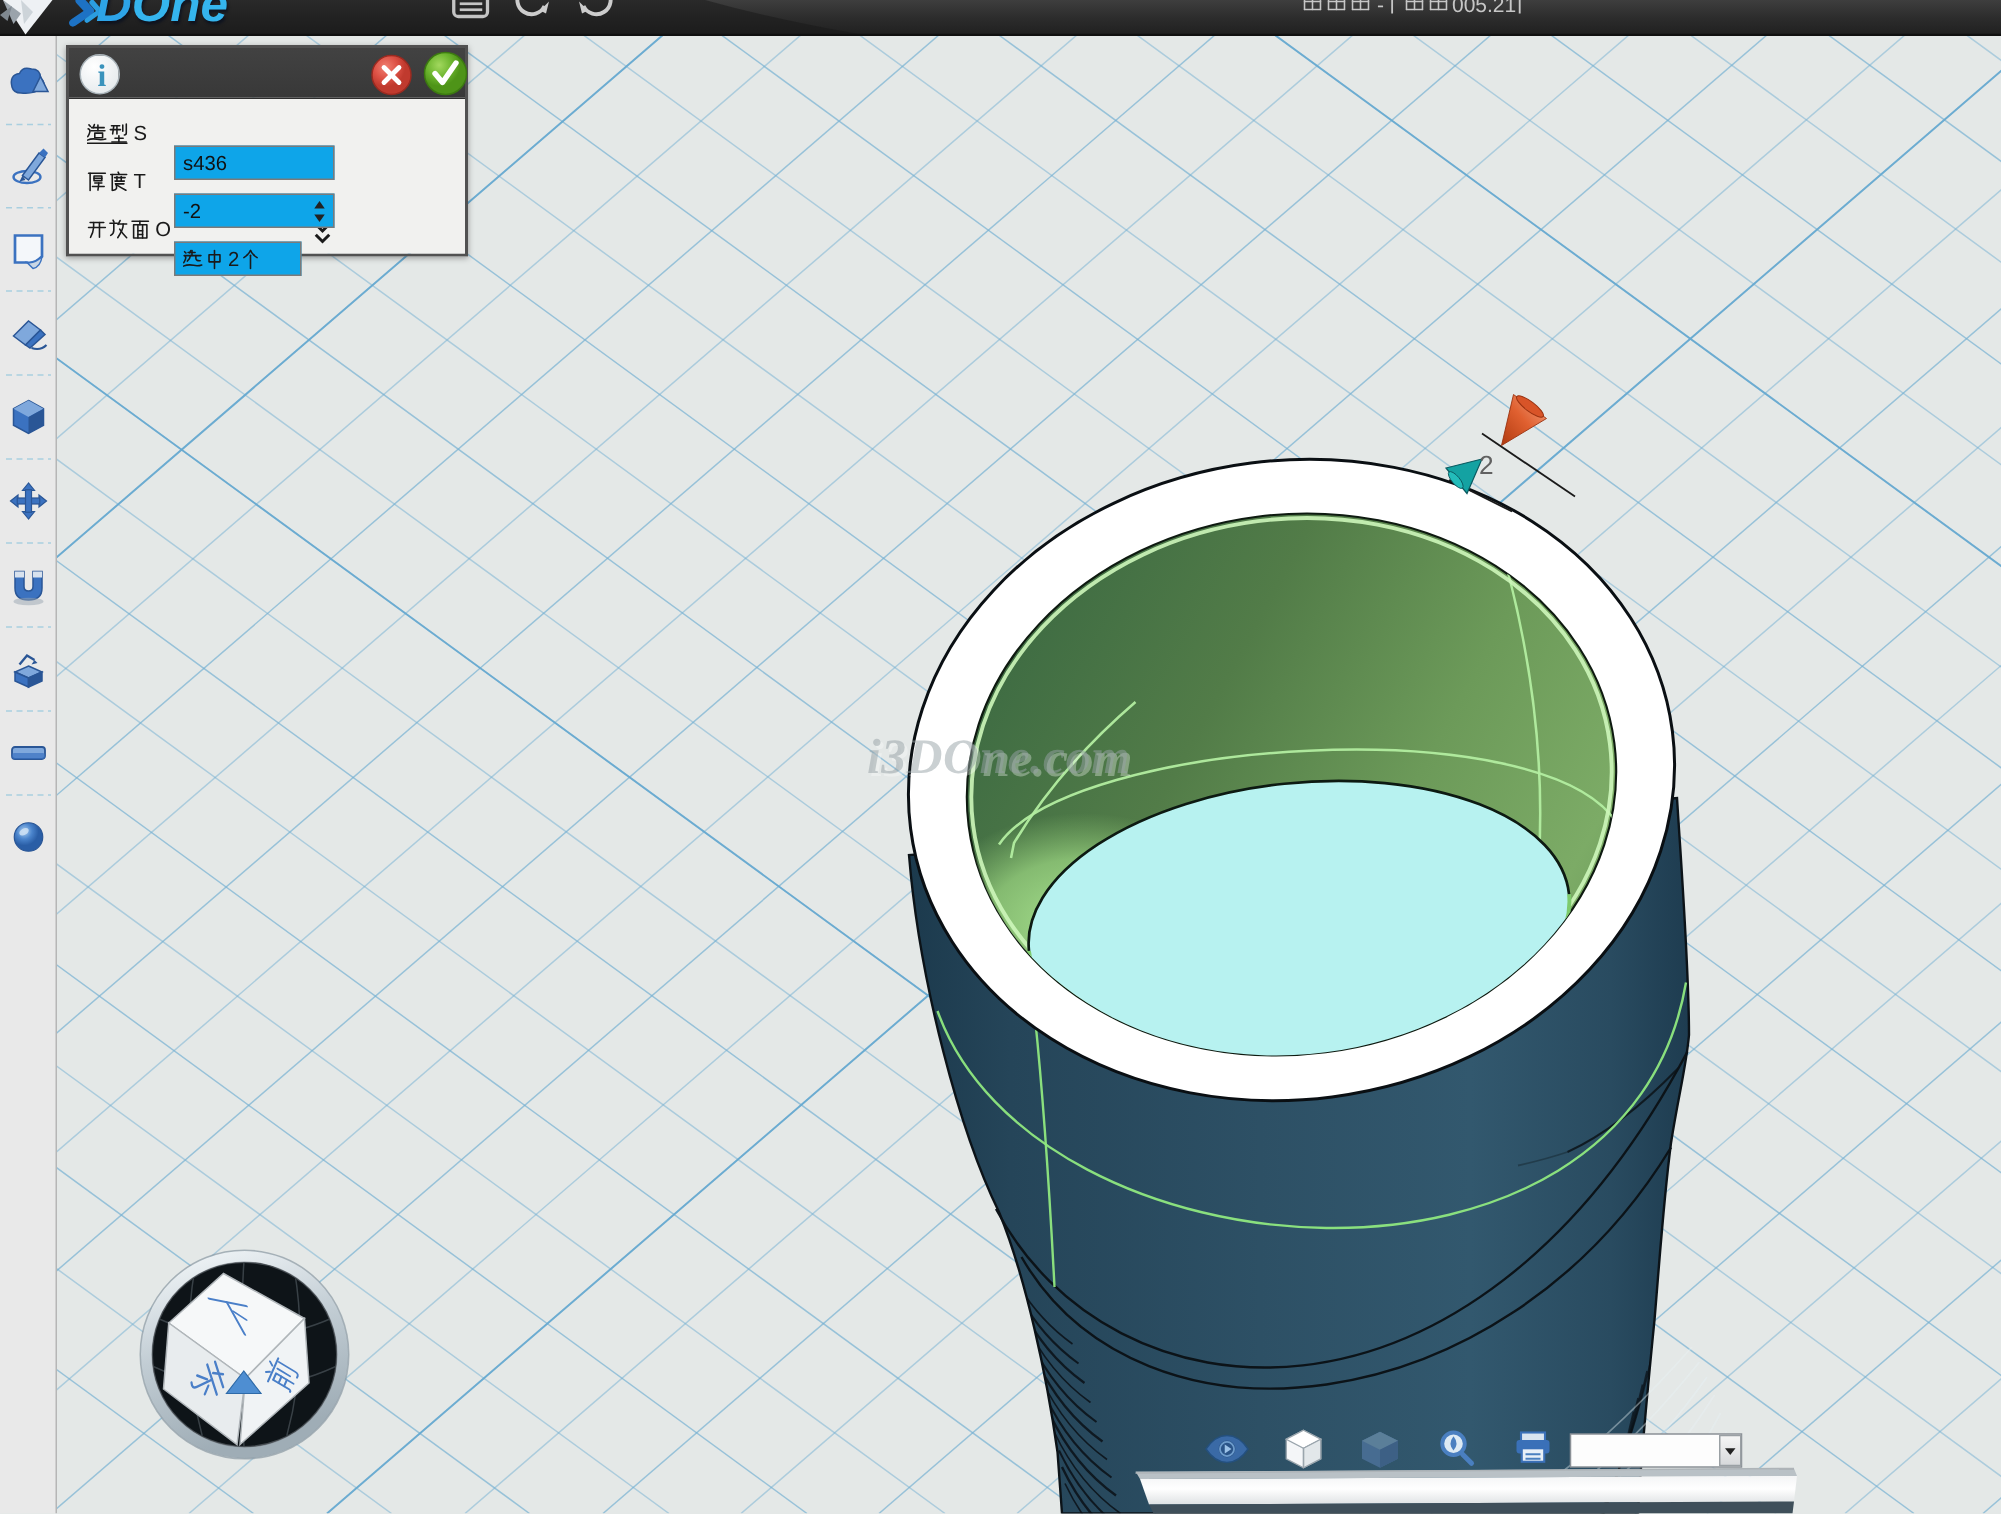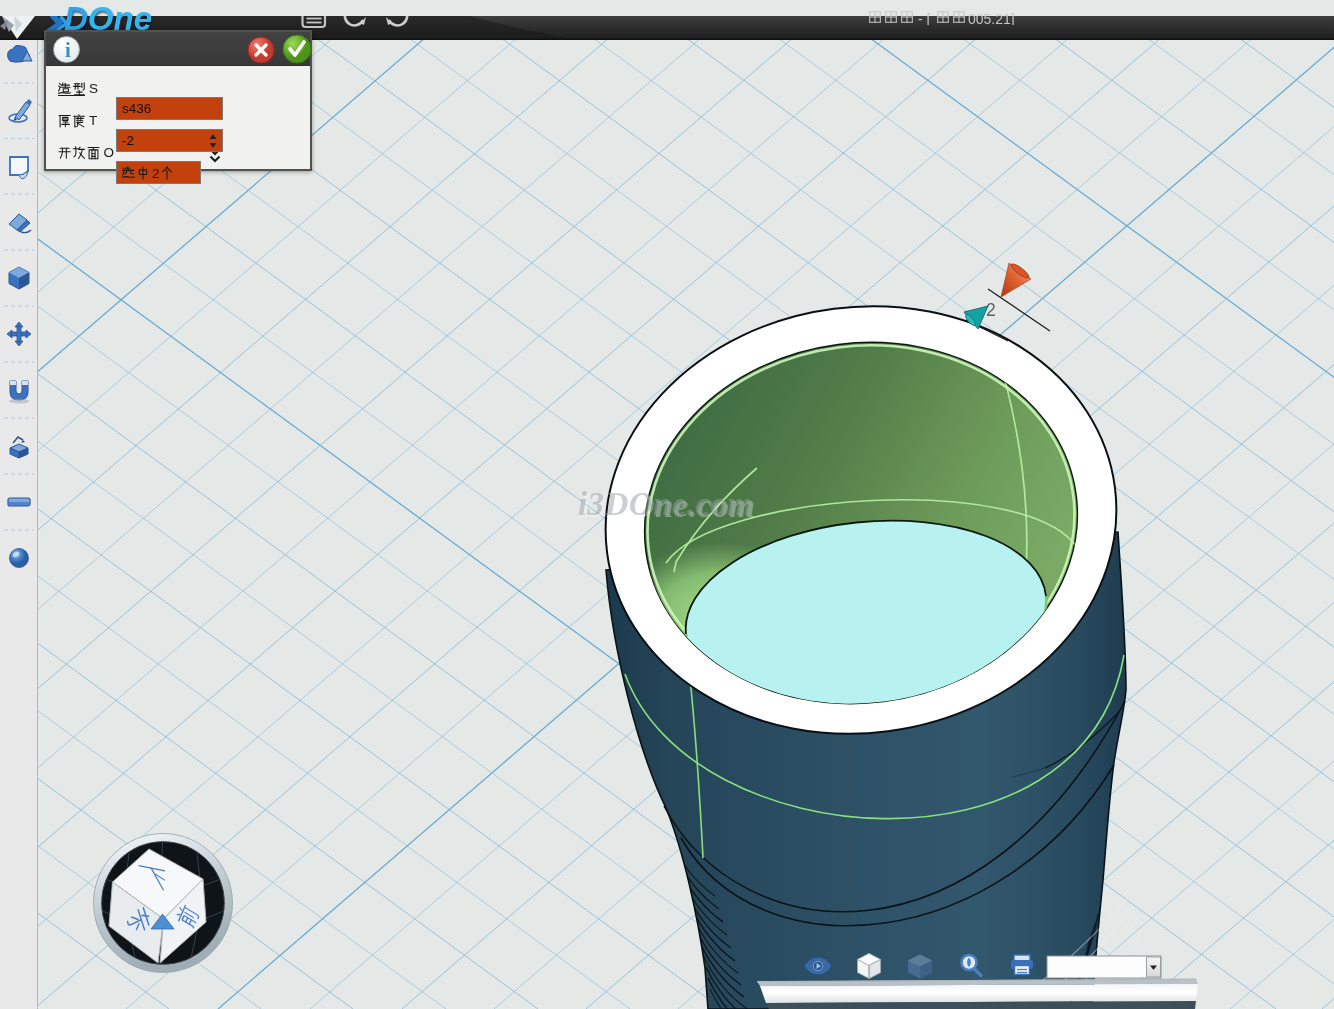--- a/index.html
+++ b/index.html
@@ -1,32 +1,32 @@
 <!DOCTYPE html>
 <html><head><meta charset="utf-8"><style>
 * { margin:0; padding:0; box-sizing:border-box; }
 html,body { width:1334px; height:1009px; overflow:hidden; font-family:"Liberation Sans", sans-serif; background:#e4e8e7; }
 #stage { position:relative; width:1334px; height:1009px; }
 #cv { position:absolute; left:0; top:0; }
-#topbar { position:absolute; left:0; top:16px; width:1334px; height:24px; z-index:10; }
+#topbar { position:absolute; left:0; top:0; width:1334px; height:24px; z-index:10; }
 #logo3d { position:absolute; left:64px; top:-16px; font-style:italic; font-weight:bold; font-size:33px; letter-spacing:0px; text-shadow:1px 2px 2px rgba(0,10,30,0.6); } #logo3d .ld { color:#2da4e8; } #logo3d .lo { color:#35b5ee; }
 #titletext { position:absolute; left:868px; top:-7px; }
 #sidebar { position:absolute; left:0; top:24px; width:38px; height:985px; background:#e9e9e9; border-right:1px solid #b6b6b6; z-index:5; }
 #dlg { position:absolute; left:44px; top:30px; width:268px; z-index:20; border:2px solid #515151; box-shadow:0 1px 4px rgba(0,0,0,0.35); }
 #dlg-title { height:33px; background:linear-gradient(#424242,#383838); position:relative; }
 #infoc { position:absolute; left:7px; top:4px; width:27px; height:27px; border-radius:50%; background:radial-gradient(circle at 35% 30%, #ffffff, #dfe5e8); border:1px solid #aab4ba; }
 #infoc span { position:absolute; left:11px; top:1px; font-family:"Liberation Serif",serif; font-weight:bold; font-size:21px; color:#3a93bc; }
 .cbtn { position:absolute; top:3px; }
 #xbtn { right:35px; top:4px; } #okbtn { right:-2px; top:2px; }
 #dlg-body { background:#f1f1ef; padding:13px 0 3px 12px; border-top:1px solid #2e2e2e; }
 .row { height:23px; margin-bottom:9px; display:flex; align-items:center; }
 .row:last-child { margin-bottom:0; }
 .lab { display:inline-block; width:58px; }
 .row:nth-child(3) .lab { width:58px; }
-.inp { display:inline-block; height:23px; background:#c2410c; border:1px solid #7a7a7a; font-size:13.5px; padding:3px 0 0 5px; position:relative; color:#111;margin-top:36px; }
+.inp { display:inline-block; height:23px; background:#0ea5e9; border:1px solid #7a7a7a; font-size:13.5px; padding:3px 0 0 5px; position:relative; color:#111;margin-top:36px; }
 #spin { position:absolute; right:4px; top:1px; }
 </style></head>
 <body>
 <div id="stage">
 <svg id="cv" width="1334" height="1009" viewBox="0 0 1334 1009" xmlns="http://www.w3.org/2000/svg">
 <defs>
 <clipPath id="canvasclip">
           <rect x="38" y="24" width="1296" height="985"></rect>
         </clipPath>
 <clipPath id="bodyclip">

